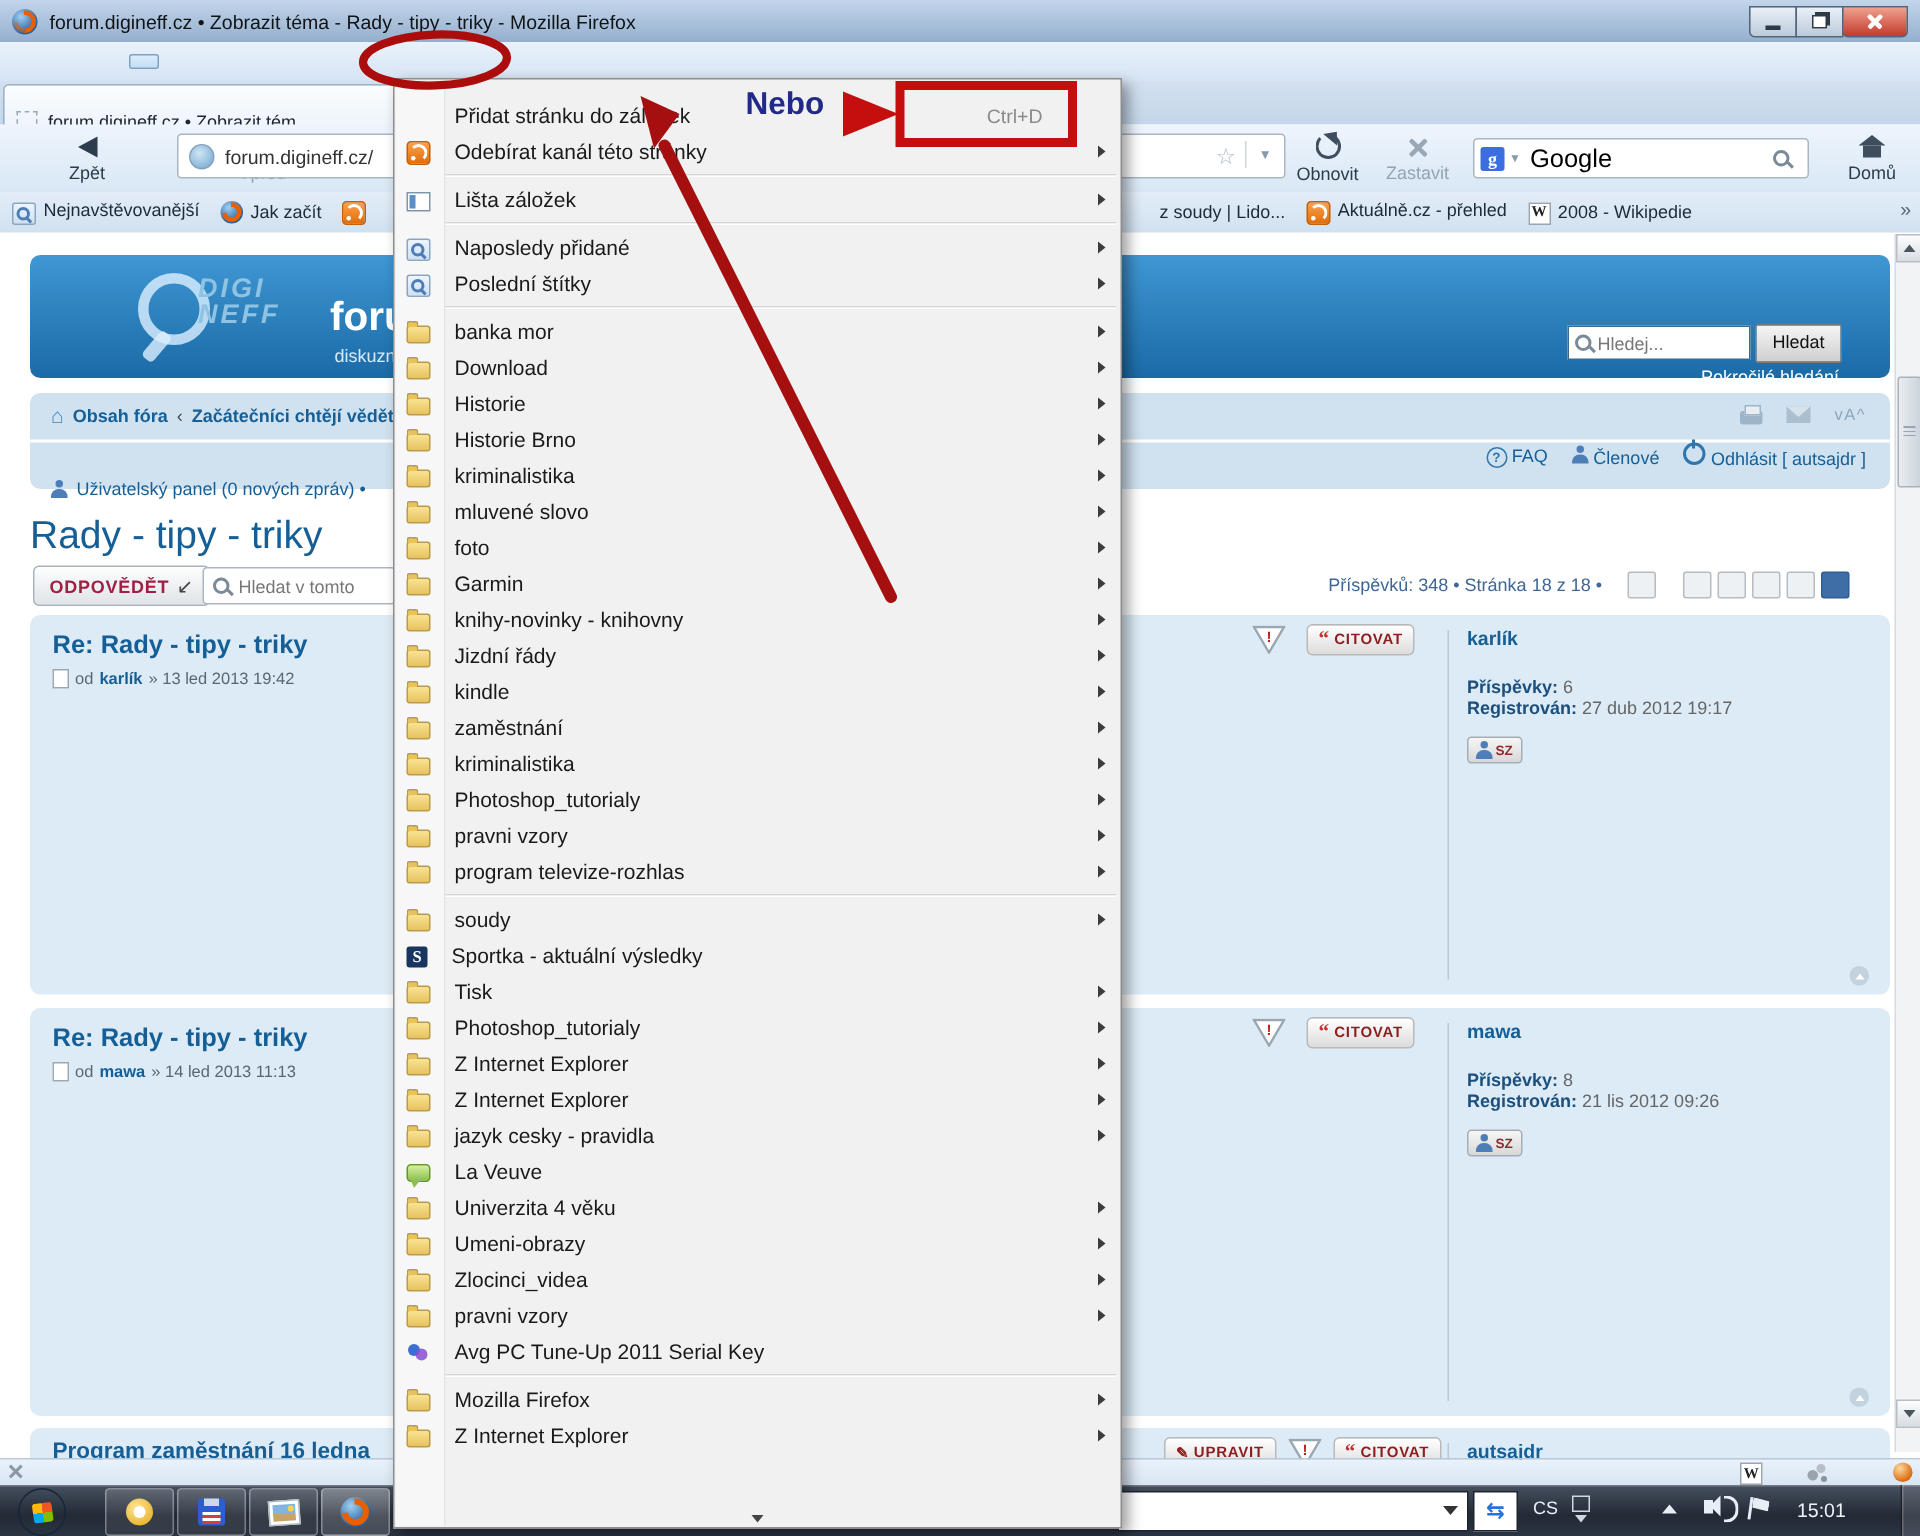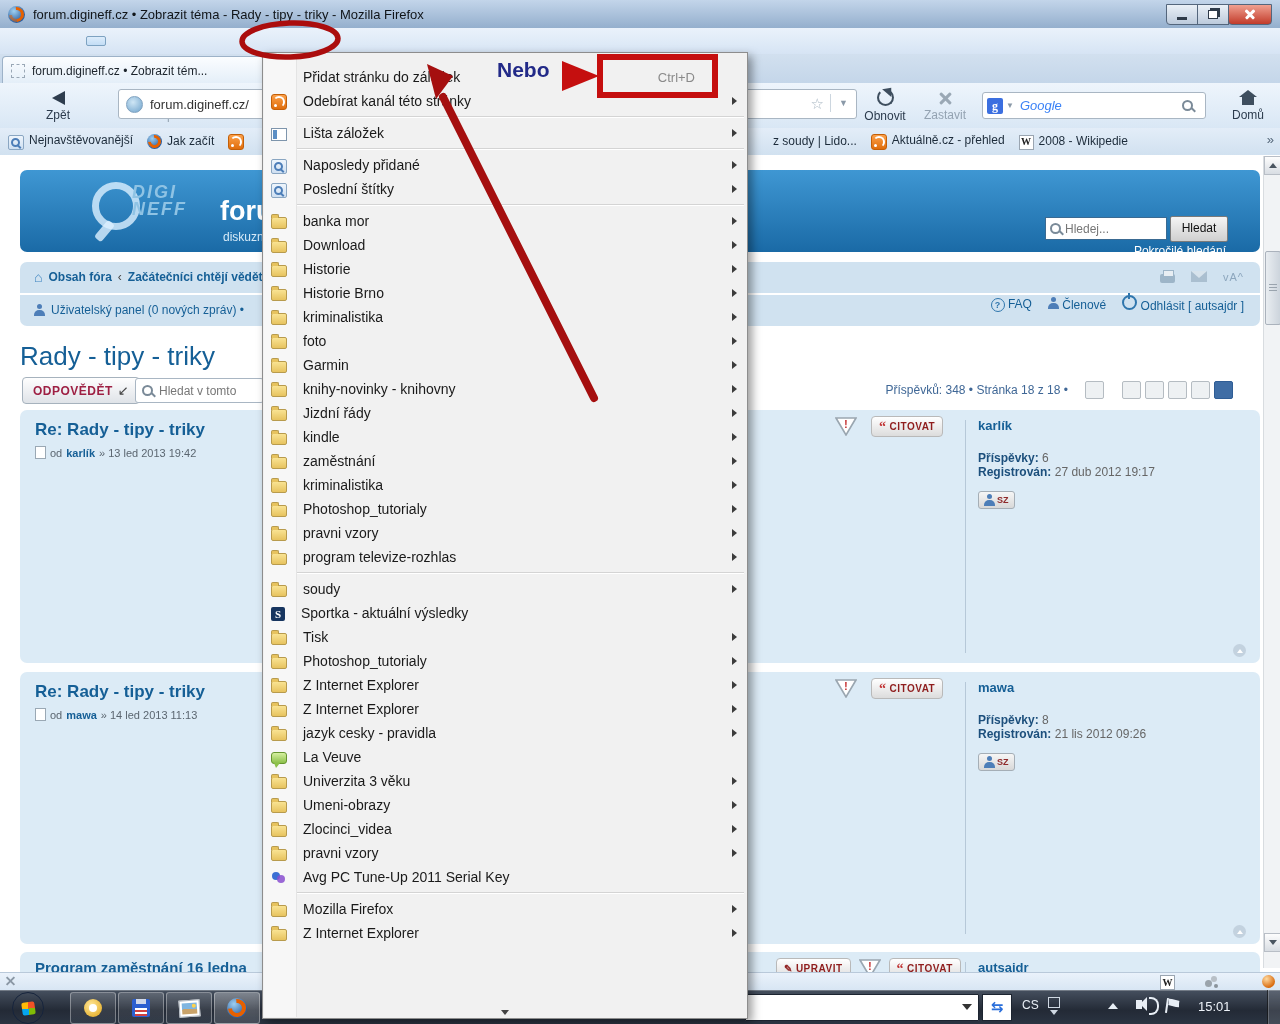--- a/index.html
+++ b/index.html
@@ -23,21 +23,21 @@
   .g-x1,.g-x2{position:absolute;width:12px;height:2.5px;background:#fff;border-radius:1px}
   .g-x1{transform:rotate(45deg)}.g-x2{transform:rotate(-45deg)}
   
   .menubar{position:absolute;left:0;top:28px;width:1280px;height:26px;
     background:linear-gradient(#eaf2fb,#d6e4f4);border-bottom:1px solid #bccfe2;display:flex;align-items:center;padding-left:6px}
   .mb-item{font-size:13px;color:#14181c;padding:4px 9px;border:1px solid transparent;border-radius:2px}
   .mb-item.active{background:linear-gradient(#dcecfb,#c3ddf5);border-color:#7da2c1}
   
   .tabstrip{position:absolute;left:0;top:54px;width:1280px;height:29px;background:linear-gradient(#d2e0ef,#c4d6e9)}
   .tab{position:absolute;left:2px;top:2px;width:256px;height:27px;display:flex;align-items:center;
-    background:linear-gradient(#fbfdff,#e3eef8);border:1px solid #9db2c8;border-bottom:none;border-radius:4px 4px 0 0;padding:0 8px}
+    background:linear-gradient(#fbfdff,#e3eef8);border:1px solid #9db2c8;border-bottom:none;border-radius:4px 4px 0 0;padding:10px 8px}
   .tab-fav{width:12px;height:12px;border:1px dashed #9aa8b6;flex:none;margin-right:7px}
   .tab-title{font-size:12px;color:#1c242c;white-space:nowrap;overflow:hidden}
   
   .navbar{position:absolute;left:0;top:83px;width:1280px;height:45px;
     background:linear-gradient(#eef5fc,#d9e7f5);border-bottom:1px solid #c3d3e3}
   .navbtn{position:absolute;display:flex;flex-direction:column;align-items:center;justify-content:center;gap:3px}
   .navbtn span{font-size:12px;color:#2c3b4d}
   .navbtn.dis span{color:#94a3b2}
   .arrow-l,.arrow-r{width:0;height:0;border-top:7px solid transparent;border-bottom:7px solid transparent}
   .arrow-l{border-right:13px solid #2e3d4e}
@@ -52,21 +52,21 @@
   .reload-g{width:13px;height:13px;border:2.5px solid #3e4e5e;border-radius:50%;position:relative;border-top-color:transparent}
   .reload-g::after{content:"";position:absolute;right:-3px;top:-4px;border-left:6px solid transparent;border-right:6px solid transparent;border-bottom:7px solid #3e4e5e;transform:rotate(40deg)}
   .stop-g{position:relative;width:14px;height:14px}
   .stop-g::before,.stop-g::after{content:"";position:absolute;left:0;top:6px;width:15px;height:3px;background:#9aa8b5;border-radius:1px}
   .stop-g::before{transform:rotate(45deg)}.stop-g::after{transform:rotate(-45deg)}
   .searchbox{position:absolute;left:982px;top:9px;width:222px;height:25px;background:#fff;
     border:1px solid #a9b6c3;border-radius:3px;display:flex;align-items:center}
   .glogo{width:16px;height:16px;background:#3b6fe0;border-radius:2px;margin:0 3px 0 4px;flex:none;
     color:#fff;font:bold 12px "Liberation Serif",serif;text-align:center;line-height:16px}
   .scaret{font-size:8px;color:#8a99a8;margin-right:6px}
-  .stext{font-style:italic;color:#3b82f6;font-size:13px;flex:1}
+  .stext{color:#000000;font-size:17px;flex:1}
   .mag{width:7px;height:7px;border:2px solid #7a8a98;border-radius:50%;position:relative;flex:none;margin-right:12px}
   .mag::after{content:"";position:absolute;left:7px;top:7px;width:5px;height:2px;background:#7a8a98;transform:rotate(45deg)}
   .home-g{width:12px;height:8px;background:#3e4e5e;position:relative;margin-top:6px}
   .home-g::before{content:"";position:absolute;left:-3px;top:-7px;border-left:9px solid transparent;border-right:9px solid transparent;border-bottom:7px solid #3e4e5e}
   
   .bmbar{position:absolute;left:0;top:128px;width:1280px;height:27px;
     background:linear-gradient(#e3edf8,#d1e1f0);border-bottom:1px solid #b6c8da}
   .bb-group{position:absolute;top:0;height:27px;display:flex;align-items:center;gap:14px}
   .bb-item{display:flex;align-items:flex-start;gap:5px;font-size:12px;color:#1c2b3a;white-space:nowrap}
   .bb-ovf{position:absolute;right:6px;top:4px;font-size:13px;color:#55677a}
@@ -114,21 +114,21 @@
   .bar2{position:absolute;left:20px;top:140px;width:1240px;height:31px;background:#d0e2f0;border-radius:0 0 7px 7px}
   .crumbs{position:absolute;left:14px;top:8px;font-size:12px;color:#444;display:flex;gap:6px;align-items:center}
   .crumbs b{color:#155f96}
   .home-ic{color:#3f86c0;font-size:14px;line-height:12px}
   .bar-icons{position:absolute;right:16px;top:8px;display:flex;gap:16px;align-items:center;color:#8ca6bd}
   .ic-print{width:15px;height:9px;background:#9db5c8;border-radius:2px;position:relative;margin-top:4px}
   .ic-print::before{content:"";position:absolute;left:3px;top:-4px;width:9px;height:5px;background:#e8eef3;border:1px solid #9db5c8}
   .ic-mail{width:16px;height:11px;background:#aabfd0;position:relative}
   .ic-mail::before{content:"";position:absolute;left:0;top:0;border-left:8px solid transparent;border-right:8px solid transparent;border-top:7px solid #d7e3ec}
   .ic-size{font-size:11px;color:#8ca6bd;letter-spacing:1px}
-  .panel-left{position:absolute;left:14px;top:8px;display:flex;gap:6px;align-items:center;font-size:12px;color:#155f96}
+  .panel-left{position:absolute;left:14px;top:24px;display:flex;gap:6px;align-items:center;font-size:12px;color:#155f96}
   .panel-right{position:absolute;right:16px;top:0;display:flex;gap:16px;align-items:center;font-size:12px;color:#155f96}
   .pers{width:11px;height:12px;position:relative;display:inline-block}
   .pers::before{content:"";position:absolute;left:3px;top:0;width:5px;height:5px;border-radius:50%;background:#4d7eb8}
   .pers::after{content:"";position:absolute;left:0;bottom:0;width:11px;height:6px;border-radius:5px 5px 0 0;background:#4d7eb8}
   .qcirc{width:12px;height:12px;border:1.5px solid #2f76ad;border-radius:50%;display:inline-block;text-align:center;
     font:bold 9px "Liberation Sans",sans-serif;color:#2f76ad;line-height:12px}
   .pow{width:11px;height:11px;border:2px solid #2f76ad;border-radius:50%;display:inline-block;position:relative}
   .pow::before{content:"";position:absolute;left:3.5px;top:-4px;width:2px;height:6px;background:#2f76ad}
   .topic-title{position:absolute;left:20px;top:186px;font-size:26px;color:#155f96}
   .reply-btn{position:absolute;left:22px;top:222px;height:25px;padding:0 10px;display:flex;align-items:center;gap:5px;
@@ -625,20 +625,25 @@
       <span class="mi-label">Historie Brno</span>
       <span class="mi-shortcut"></span>
     </div>
       <div class="mrow ic-folder has-sub">
       <span class="mi-icon"></span>
       <span class="mi-label">kriminalistika</span>
       <span class="mi-shortcut"></span>
     </div>
       <div class="mrow ic-folder has-sub">
       <span class="mi-icon"></span>
+      <span class="mi-label">mluvené slovo</span>
+      <span class="mi-shortcut"></span>
+    </div>
+      <div class="mrow ic-folder has-sub">
+      <span class="mi-icon"></span>
       <span class="mi-label">foto</span>
       <span class="mi-shortcut"></span>
     </div>
       <div class="mrow ic-folder has-sub">
       <span class="mi-icon"></span>
       <span class="mi-label">Garmin</span>
       <span class="mi-shortcut"></span>
     </div>
       <div class="mrow ic-folder has-sub">
       <span class="mi-icon"></span>
@@ -720,21 +725,21 @@
       <span class="mi-label">jazyk cesky - pravidla</span>
       <span class="mi-shortcut"></span>
     </div>
       <div class="mrow ic-bubble">
       <span class="mi-icon"></span>
       <span class="mi-label">La Veuve</span>
       <span class="mi-shortcut"></span>
     </div>
       <div class="mrow ic-folder has-sub">
       <span class="mi-icon"></span>
-      <span class="mi-label">Univerzita 3 věku</span>
+      <span class="mi-label">Univerzita 4 věku</span>
       <span class="mi-shortcut"></span>
     </div>
       <div class="mrow ic-folder has-sub">
       <span class="mi-icon"></span>
       <span class="mi-label">Umeni-obrazy</span>
       <span class="mi-shortcut"></span>
     </div>
       <div class="mrow ic-folder has-sub">
       <span class="mi-icon"></span>
       <span class="mi-label">Zlocinci_videa</span>

